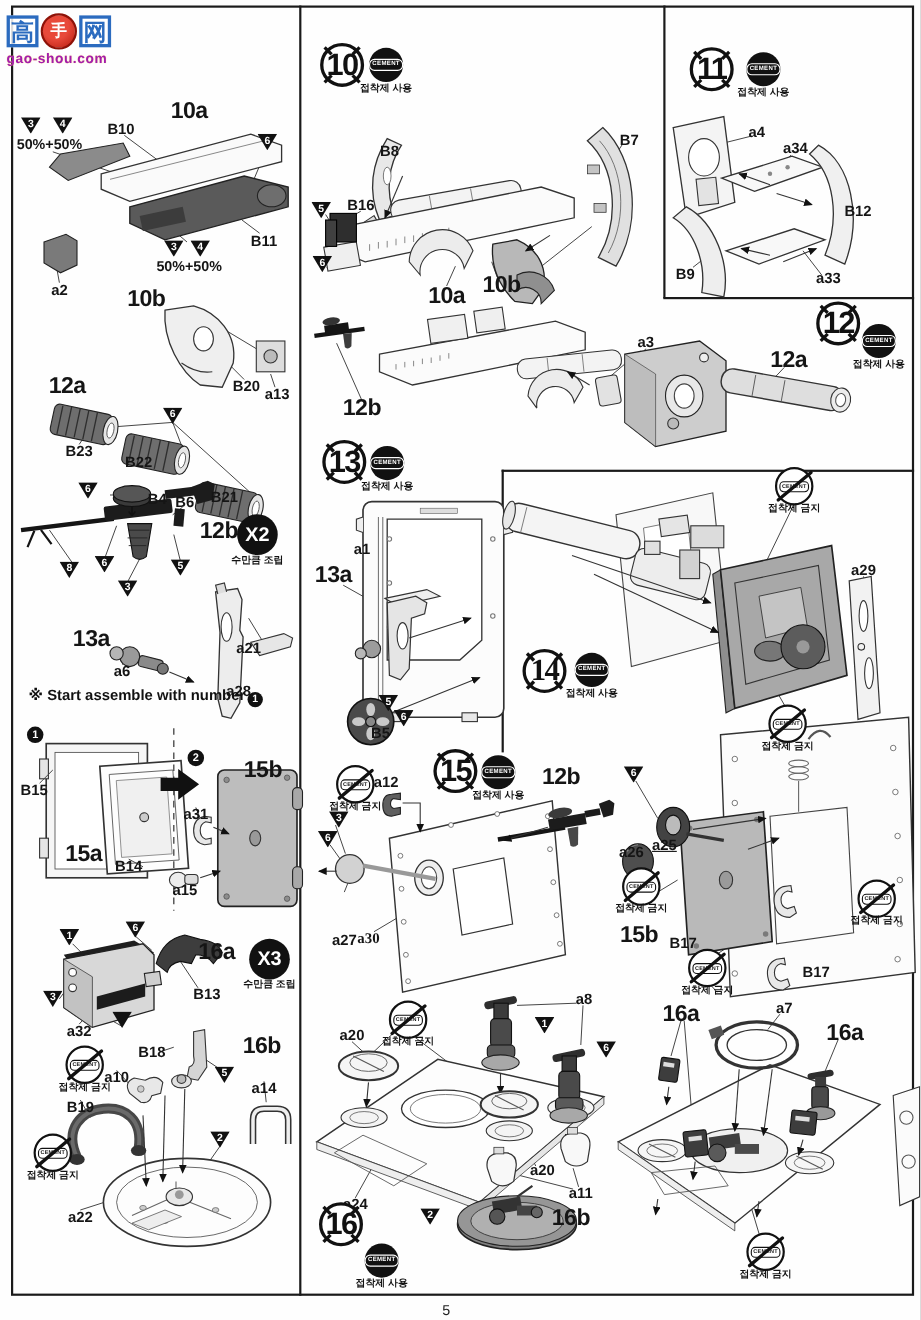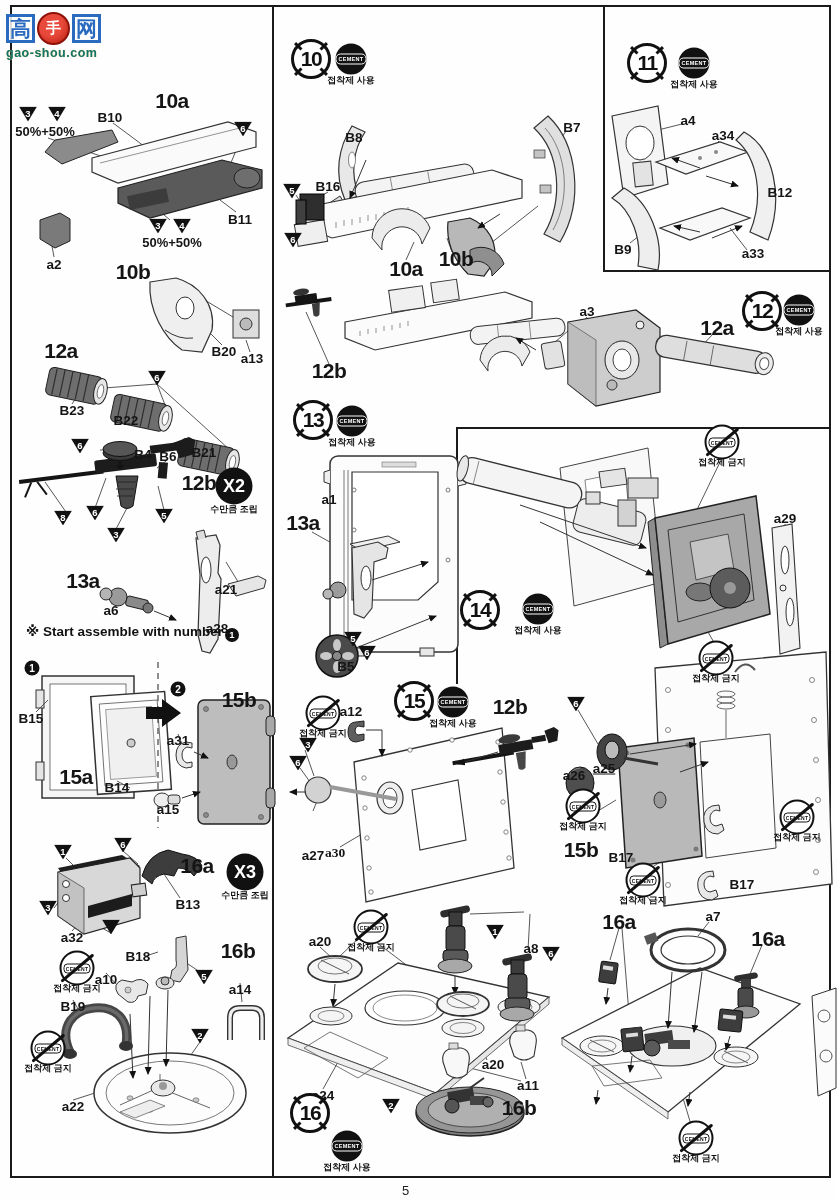--- a/index.html
+++ b/index.html
@@ -11,42 +11,42 @@
 .ld{stroke:#444;stroke-width:0.9;fill:none}
 .lda{stroke:#333;stroke-width:1;fill:none}
 .tick{stroke:#666;stroke-width:0.7;fill:none}
 .lbl{position:absolute;transform:translate(-50%,-50%);font-size:13.5px;font-weight:bold;white-space:nowrap;color:#151515;z-index:6}
 .title{font-size:21px;letter-spacing:-0.5px}
 .mix{font-size:13px}
 .tri{position:absolute;width:18px;height:15px;transform:translate(-50%,-50%);z-index:6}
 .tri i{position:absolute;inset:0;background:#111;clip-path:polygon(0 0,100% 0,50% 100%)}
 .tri span{position:absolute;top:0.5px;left:0;width:100%;text-align:center;font-size:9.5px;font-weight:bold;color:#fff;z-index:1}
 .stepnum{position:absolute;width:40px;height:40px;transform:translate(-50%,-50%);border:3.2px solid #111;border-radius:50%;background:#fff;z-index:6}
-.stepnum b{position:absolute;inset:0;display:flex;align-items:center;justify-content:center;font-size:21px;letter-spacing:-1.5px}
+.stepnum b{position:absolute;inset:0;display:flex;align-items:center;justify-content:center;font-size:28px;letter-spacing:-1.5px}
 .stepnum .t{position:absolute;width:3px;height:9px;background:#111;left:50%;top:50%}
 .stepnum .t1{transform:translate(-50%,-50%) rotate(45deg) translate(0,-18px)}
 .stepnum .t2{transform:translate(-50%,-50%) rotate(135deg) translate(0,-18px)}
 .stepnum .t3{transform:translate(-50%,-50%) rotate(225deg) translate(0,-18px)}
 .stepnum .t4{transform:translate(-50%,-50%) rotate(315deg) translate(0,-18px)}
 .cement{position:absolute;width:31px;height:31px;transform:translate(-50%,-50%);background:#111;border-radius:50%;display:flex;align-items:center;justify-content:center;z-index:6}
 .cement .tube{border:1.4px solid #fff;border-radius:5px;padding:1.5px 2px;font-size:5.5px;font-weight:bold;color:#fff;line-height:1;letter-spacing:0.3px}
 .cap{position:absolute;transform:translate(-50%,-50%);font-size:9px;font-weight:bold;white-space:nowrap;z-index:6}
 .nocement{position:absolute;width:35px;height:35px;transform:translate(-50%,-50%);border:2px solid #111;border-radius:50%;background:#fff;display:flex;align-items:center;justify-content:center;z-index:6}
 .nocement .tube2{border:1px solid #111;border-radius:4px;padding:1px 1.5px;font-size:5px;font-weight:bold;color:#111;letter-spacing:0.2px}
 .nocement .slash{position:absolute;width:42px;height:3.4px;background:#111;transform:rotate(-40deg);border-radius:2px}
 .qty{position:absolute;width:37px;height:37px;transform:translate(-50%,-50%);background:#111;color:#fff;border-radius:50%;display:flex;align-items:center;justify-content:center;font-weight:bold;font-size:18px;z-index:6}
 .cnum{position:absolute;width:15px;height:15px;transform:translate(-50%,-50%);background:#111;color:#fff;border-radius:50%;text-align:center;font-size:10px;font-weight:bold;line-height:15px;z-index:6}
 .note{position:absolute;left:26px;top:622px;font-size:13.5px;font-weight:bold;line-height:1.5;z-index:6}
 .cnum-inline{display:inline-block;width:14px;height:14px;background:#111;color:#fff;border-radius:50%;text-align:center;font-size:9.5px;line-height:14px;vertical-align:-2px;margin:0 2px;font-weight:bold}
 .pagenum{position:absolute;left:402px;top:1183px;font-size:13px;color:#222;z-index:6}
 .wm-gaoshou{position:absolute;left:6px;top:12px;z-index:9}
 .wm-row{display:flex;gap:2px;align-items:center}
 .wm-box{width:29px;height:29px;border:3px solid #2b6bbf;color:#2b6bbf;font-size:21px;font-weight:bold;display:flex;align-items:center;justify-content:center;background:rgba(255,255,255,.85)}
 .wm-fist{width:33px;height:33px;border-radius:50%;background:radial-gradient(circle at 40% 35%,#e8493a 45%,#b51b0e);display:flex;align-items:center;justify-content:center;color:#fff;font-size:15px;font-weight:bold;border:2px solid #8e1208}
-.wm-domain{margin-top:1px;font-size:12.5px;font-weight:bold;color:#0f766e;text-shadow:0 0 1px #ffc76a;letter-spacing:0.5px}
+.wm-domain{margin-top:1px;font-size:12.5px;font-weight:bold;color:#a21caf;text-shadow:0 0 1px #ffc76a;letter-spacing:0.5px}
 .wm-hs{position:absolute;left:646px;top:1162px;display:flex;align-items:center;gap:4px;z-index:9}
 .hs-text{font-size:21px;font-weight:bold;color:#41464b;letter-spacing:-0.5px}
 </style>
 </head>
 <body>
 
 <div class="page">
 
   <div class="frame"></div>
   <div class="vline" style="left:272px;top:5px;width:2px;height:1173px"></div>
@@ -664,21 +664,21 @@
       <div class="lbl" style="left: 329px; top: 499px;">a1</div>
       <div class="lbl" style="left: 346px; top: 666px;">B5</div>
       <div class="lbl" style="left: 785px; top: 518px;">a29</div>
       <div class="lbl" style="left: 351px; top: 711px;">a12</div>
       <div class="lbl" style="left: 313px; top: 855px;">a27</div>
       <div class="lbl" style="left: 335px; top: 853px; font-family: Liberation Serif, serif;">a30</div>
       <div class="lbl" style="left: 574px; top: 775px;">a26</div>
       <div class="lbl" style="left: 604px; top: 768px; text-decoration: underline;">a25</div>
       <div class="lbl" style="left: 621px; top: 857px;">B17</div>
       <div class="lbl" style="left: 742px; top: 884px;">B17</div>
-      <div class="lbl" style="left: 531px; top: 908px; margin-top: 40px;">a8</div>
+      <div class="lbl" style="left: 531px; top: 908px;">a8</div>
       <div class="lbl" style="left: 320px; top: 941px;">a20</div>
       <div class="lbl" style="left: 493px; top: 1064px;">a20</div>
       <div class="lbl" style="left: 323px; top: 1095px;">a24</div>
       <div class="lbl" style="left: 528px; top: 1085px;">a11</div>
       <div class="lbl" style="left: 713px; top: 916px; text-align: right;">a7</div>
       <div class="lbl title" style="left: 172px; top: 101px;">10a</div>
       <div class="lbl title" style="left: 133px; top: 272px;">10b</div>
       <div class="lbl title" style="left: 61px; top: 351px;">12a</div>
       <div class="lbl title" style="left: 199px; top: 483px;">12b</div>
       <div class="lbl title" style="left: 83px; top: 581px;">13a</div>
@@ -713,21 +713,21 @@
         <span class="t t1"></span>
         <span class="t t2"></span>
         <span class="t t3"></span>
         <span class="t t4"></span>
         <b>11</b>
       </div>
       <div class="cement" style="left: 694px; top: 63px;">
         <span class="tube">CEMENT</span>
       </div>
       <div class="cap" style="left: 694px; top: 84px;">접착제 사용</div>
-      <div class="stepnum" style="left: 762px; top: 311px;">
+      <div class="stepnum" style="left: 762px; top: 294px;">
         <span class="t t1"></span>
         <span class="t t2"></span>
         <span class="t t3"></span>
         <span class="t t4"></span>
         <b>12</b>
       </div>
       <div class="cement" style="left: 799px; top: 310px;">
         <span class="tube">CEMENT</span>
       </div>
       <div class="cap" style="left: 799px; top: 331px;">접착제 사용</div>
@@ -735,21 +735,21 @@
         <span class="t t1"></span>
         <span class="t t2"></span>
         <span class="t t3"></span>
         <span class="t t4"></span>
         <b>13</b>
       </div>
       <div class="cement" style="left: 352px; top: 421px;">
         <span class="tube">CEMENT</span>
       </div>
       <div class="cap" style="left: 352px; top: 442px;">접착제 사용</div>
-      <div class="stepnum" style="left: 480px; top: 610px;">
+      <div class="stepnum" style="left: 495px; top: 610px; font-family: Liberation Serif, serif;">
         <span class="t t1"></span>
         <span class="t t2"></span>
         <span class="t t3"></span>
         <span class="t t4"></span>
         <b>14</b>
       </div>
       <div class="cement" style="left: 538px; top: 609px;">
         <span class="tube">CEMENT</span>
       </div>
       <div class="cap" style="left: 538px; top: 630px;">접착제 사용</div>

